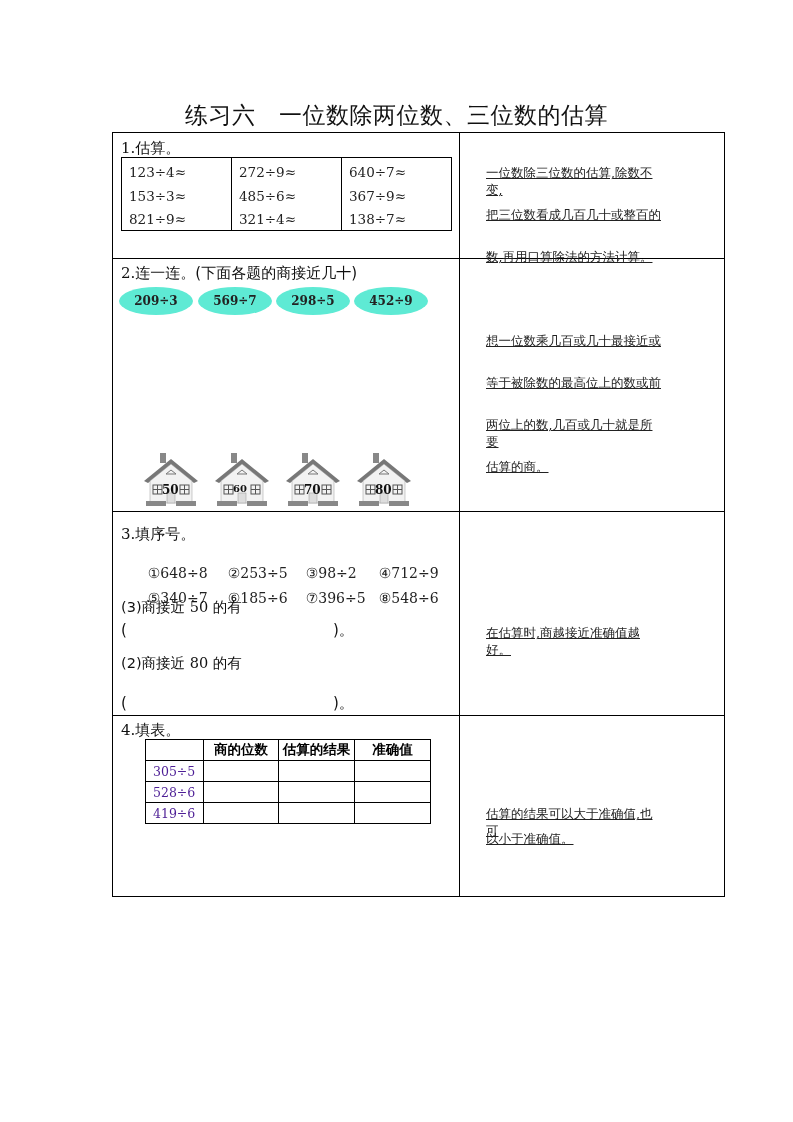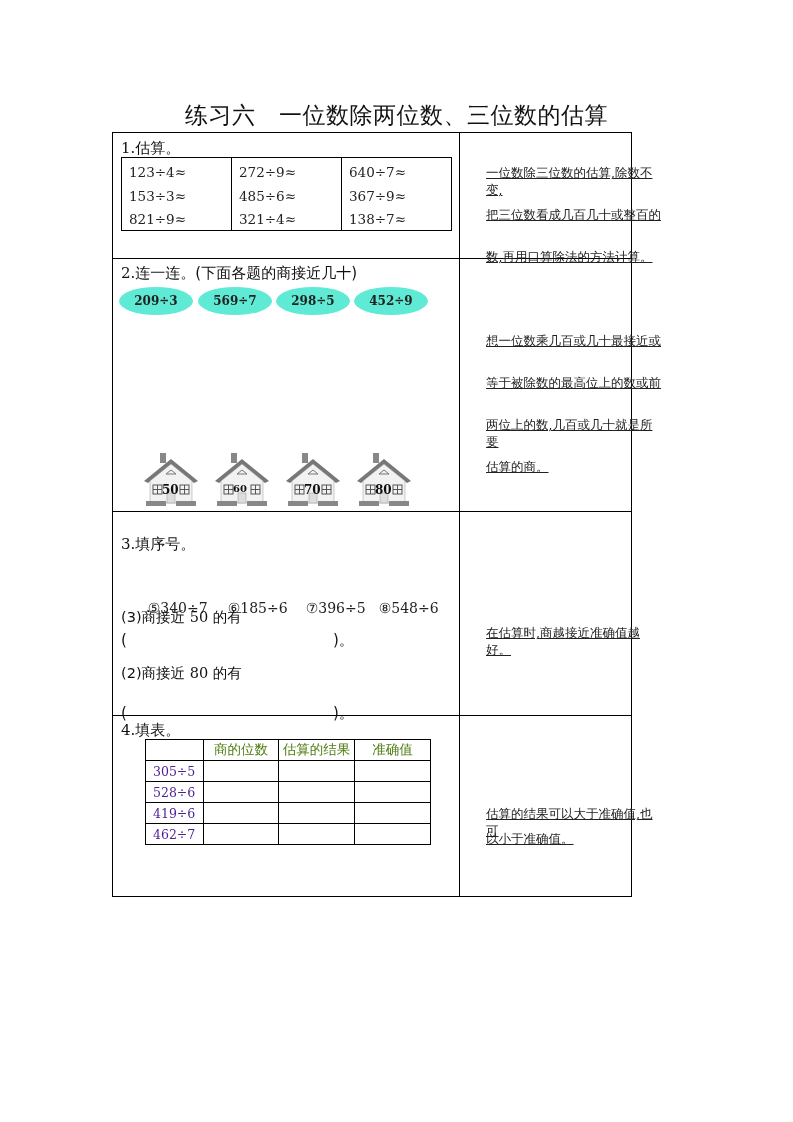--- a/index.html
+++ b/index.html
@@ -2,21 +2,21 @@
 <html><head>
 <meta charset="utf-8">
 <style>
   html, body { margin: 0; padding: 0; background: #ffffff; }
   body { width: 793px; height: 1122px; position: relative; overflow: hidden;
          font-family: "DejaVu Sans", "Liberation Sans", sans-serif; color: #111; }
 
   .title { position: absolute; left: 0; width: 793px; top: 100px; text-align: center;
            font-size: 23px; letter-spacing: 0.5px; color: #111; }
 
-  .frame { position: absolute; left: 112px; top: 132px; width: 520px; height: 765px;
+  .frame { position: absolute; left: 112px; top: 132px; width: 613px; height: 765px;
            border: 1px solid #000; box-sizing: border-box; padding-left: 16px; }
   .vdiv { position: absolute; left: 346px; top: 0; bottom: 0; width: 1px; background: #000; }
   .hdiv { position: absolute; left: 0; right: 0; height: 1px; background: #000; }
 
   .cell-left { position: absolute; left: 0; width: 346px; }
   .cell-right { position: absolute; left: 347px; width: 220px; font-size: 12.5px;
                 font-family: "DejaVu Serif", "Liberation Serif", serif; color: #222; }
   .cell-right p { margin: 18px; padding-left: 8px; text-decoration: underline; }
 
   .q-title { position: absolute; left: 8px; font-size: 15px; }
@@ -40,21 +40,21 @@
   
   .q3-line { position: absolute; left: 8px; font-size: 14px; color: #222;
              font-family: "DejaVu Serif", "Liberation Serif", serif; white-space: pre; }
   .q3-sub { position: absolute; left: 8px; font-size: 14.5px; color: #111; }
   .q3-sub .n { font-family: "DejaVu Serif", "Liberation Serif", serif; }
   .paren { position: absolute; font-size: 15px; color: #111; }
 
   
   .q4-table { position: absolute; left: 32px; top: 606px; border-collapse: collapse; }
   .q4-table td, .q4-table th { border: 1px solid #000; height: 21px; padding: 0; box-sizing: border-box; }
-  .q4-table th { font-weight: normal; font-size: 13.5px; text-align: center; color: #4d7c0f; }
+  .q4-table th { font-weight: bold; font-size: 13.5px; text-align: center; color: #000000; }
   .q4-table td.label { font-family: "DejaVu Serif", "Liberation Serif", serif; font-size: 12.5px;
                        padding-left: 7px; color: #4c1d95; }
 </style>
 </head>
 <body>
 
 <div class="title">练习六　一位数除两位数、三位数的估算</div>
 
 <div class="frame">
   <div class="vdiv"></div>
@@ -172,23 +172,26 @@
       <span style="position:absolute;left:20px;top:32px;font-size:12px;font-weight:bold;font-family:'DejaVu Serif',serif">80</span>
     </div>
   </div>
   <div class="cell-right" style="top:126px;height:252px">
     <p style="position:absolute;top:56px">想一位数乘几百或几十最接近或</p>
     <p style="position:absolute;top:98px">等于被除数的最高位上的数或前</p>
     <p style="position:absolute;top:140px">两位上的数,几百或几十就是所要</p>
     <p style="position:absolute;top:182px">估算的商。</p>
   </div>
 
-  <div class="cell-left" style="top:18px;height:582px">
+  <div class="cell-left" style="top:8px;height:582px">
     <div class="q-title" style="top:384px">
       <span class="num">3.</span><span>填序号。</span>
+    </div>
+    <div class="q3-line" style="top:408px">
+      <span style="display:inline-block;width:80px">①648÷8</span><span style="display:inline-block;width:78px">②253÷5</span><span style="display:inline-block;width:73px">③98÷2</span><span>④712÷9</span>
     </div>
     <div class="q3-line" style="top:433px">
       <span style="display:inline-block;width:80px">⑤340÷7</span><span style="display:inline-block;width:78px">⑥185÷6</span><span style="display:inline-block;width:73px">⑦396÷5</span><span>⑧548÷6</span>
     </div>
     <div class="q3-sub" style="top:457px">
       <span>(3)商接近 </span><span class="n">50</span><span> 的有</span>
     </div>
     <div class="paren" style="left:8px;top:480px">(</div>
     <div style="position:absolute;left:20px;top:480px;width:200px;height:20px"></div>
     <div class="paren" style="left:220px;top:480px">)。</div>
@@ -226,26 +229,20 @@
             <td></td>
             <td></td>
             <td></td>
           </tr>
       <tr>
             <td class="label">419÷6</td>
             <td></td>
             <td></td>
             <td></td>
           </tr>
-      <tr>
-            <td class="label">462÷7</td>
-            <td></td>
-            <td></td>
-            <td></td>
-          </tr>
     </tbody>
       </table>
   </div>
   <div class="cell-right" style="top:583px;height:182px">
     <p style="position:absolute;top:72px">估算的结果可以大于准确值,也可</p>
     <p style="position:absolute;top:97px">以小于准确值。</p>
   </div>
 </div>
 
 </body></html>

